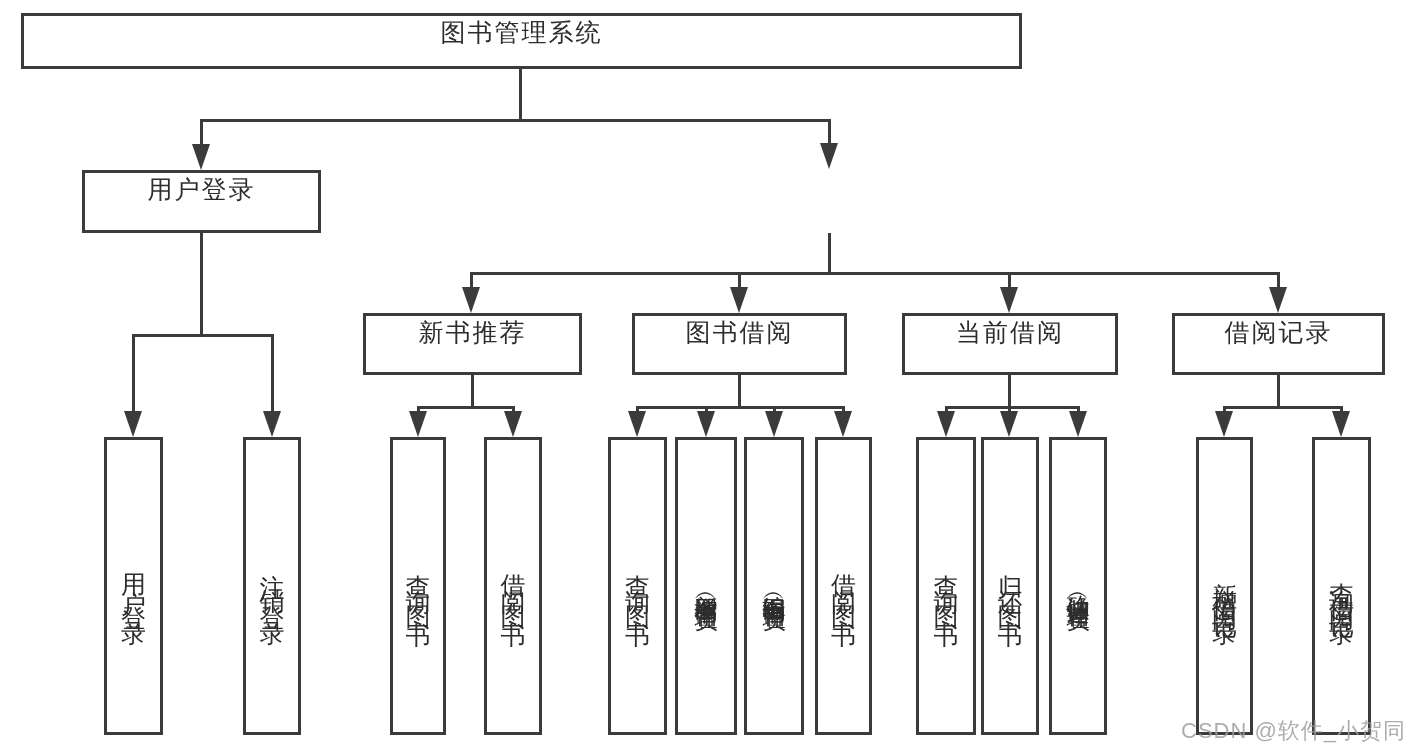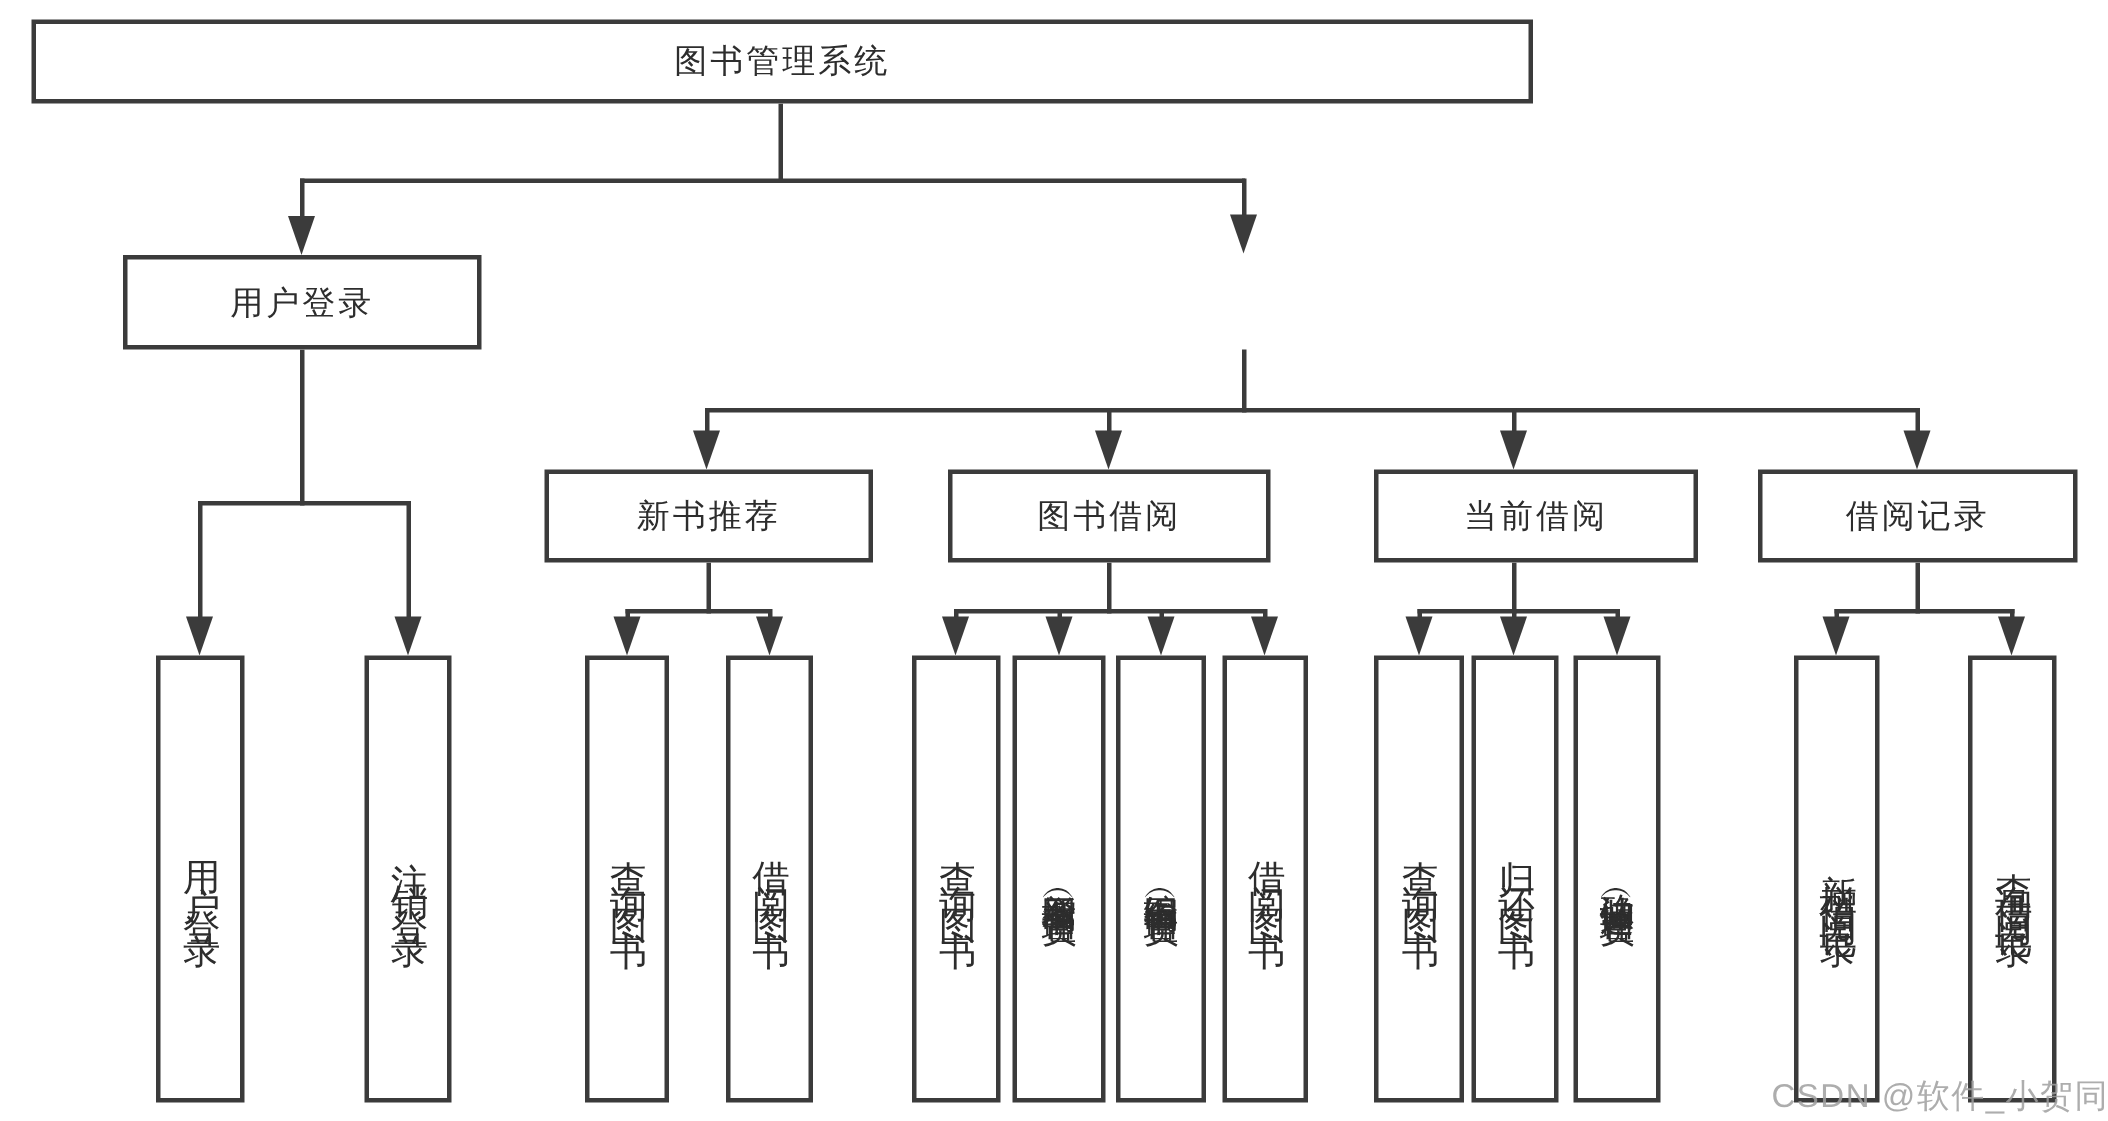--- a/index.html
+++ b/index.html
@@ -8,22 +8,22 @@
     --bg:#ffffff;
     --wm:#9f9f9f;
   }
   html,body{margin:0;padding:0;background:var(--bg);}
   .canvas{
     position:relative;width:1405px;height:747px;background:var(--bg);
     font-family:"Liberation Sans", sans-serif;color:var(--text);overflow:hidden;
   }
   .box{
     position:absolute;box-sizing:border-box;border:3px solid var(--line);
-    background:#fff;display:flex;align-items:center;justify-content:center;
-    font-size:22px;letter-spacing:2px;white-space:nowrap;z-index:2;
+    background:#fff;display:flex;align-items:flex-start;justify-content:center;
+    font-size:25px;letter-spacing:2px;white-space:nowrap;z-index:2;
   }
   .vbox{
     position:absolute;box-sizing:border-box;border:3px solid var(--line);
     background:#fff;display:flex;align-items:center;justify-content:center;
     z-index:2;
   }
   .vbox .vlabel{
     writing-mode:vertical-rl;text-orientation:mixed;
     font-size:25px;line-height:1;letter-spacing:16px;
   }
@@ -53,21 +53,21 @@
   <div class="box" style="left:82px;top:170px;width:239px;height:63px;">
     <span>用户登录</span>
   </div>
 
   <div class="box" style="left:632px;top:313px;width:215px;height:62px;">
     <span>图书借阅</span>
   </div>
   <div class="box" style="left:363px;top:313px;width:219px;height:62px;">
     <span>新书推荐</span>
   </div>
-  <div class="box" style="left:902px;top:313px;width:216px;height:62px;margin-left:14px;">
+  <div class="box" style="left:902px;top:313px;width:216px;height:62px;">
     <span>当前借阅</span>
   </div>
   <div class="box" style="left:1172px;top:313px;width:213px;height:62px;">
     <span>借阅记录</span>
   </div>
 
   <div class="vbox" style="left:104px;top:437px;width:59px;height:298px;">
     <span class="vlabel">用户登录</span>
   </div>
   <div class="vbox" style="left:243px;top:437px;width:58px;height:298px;">

